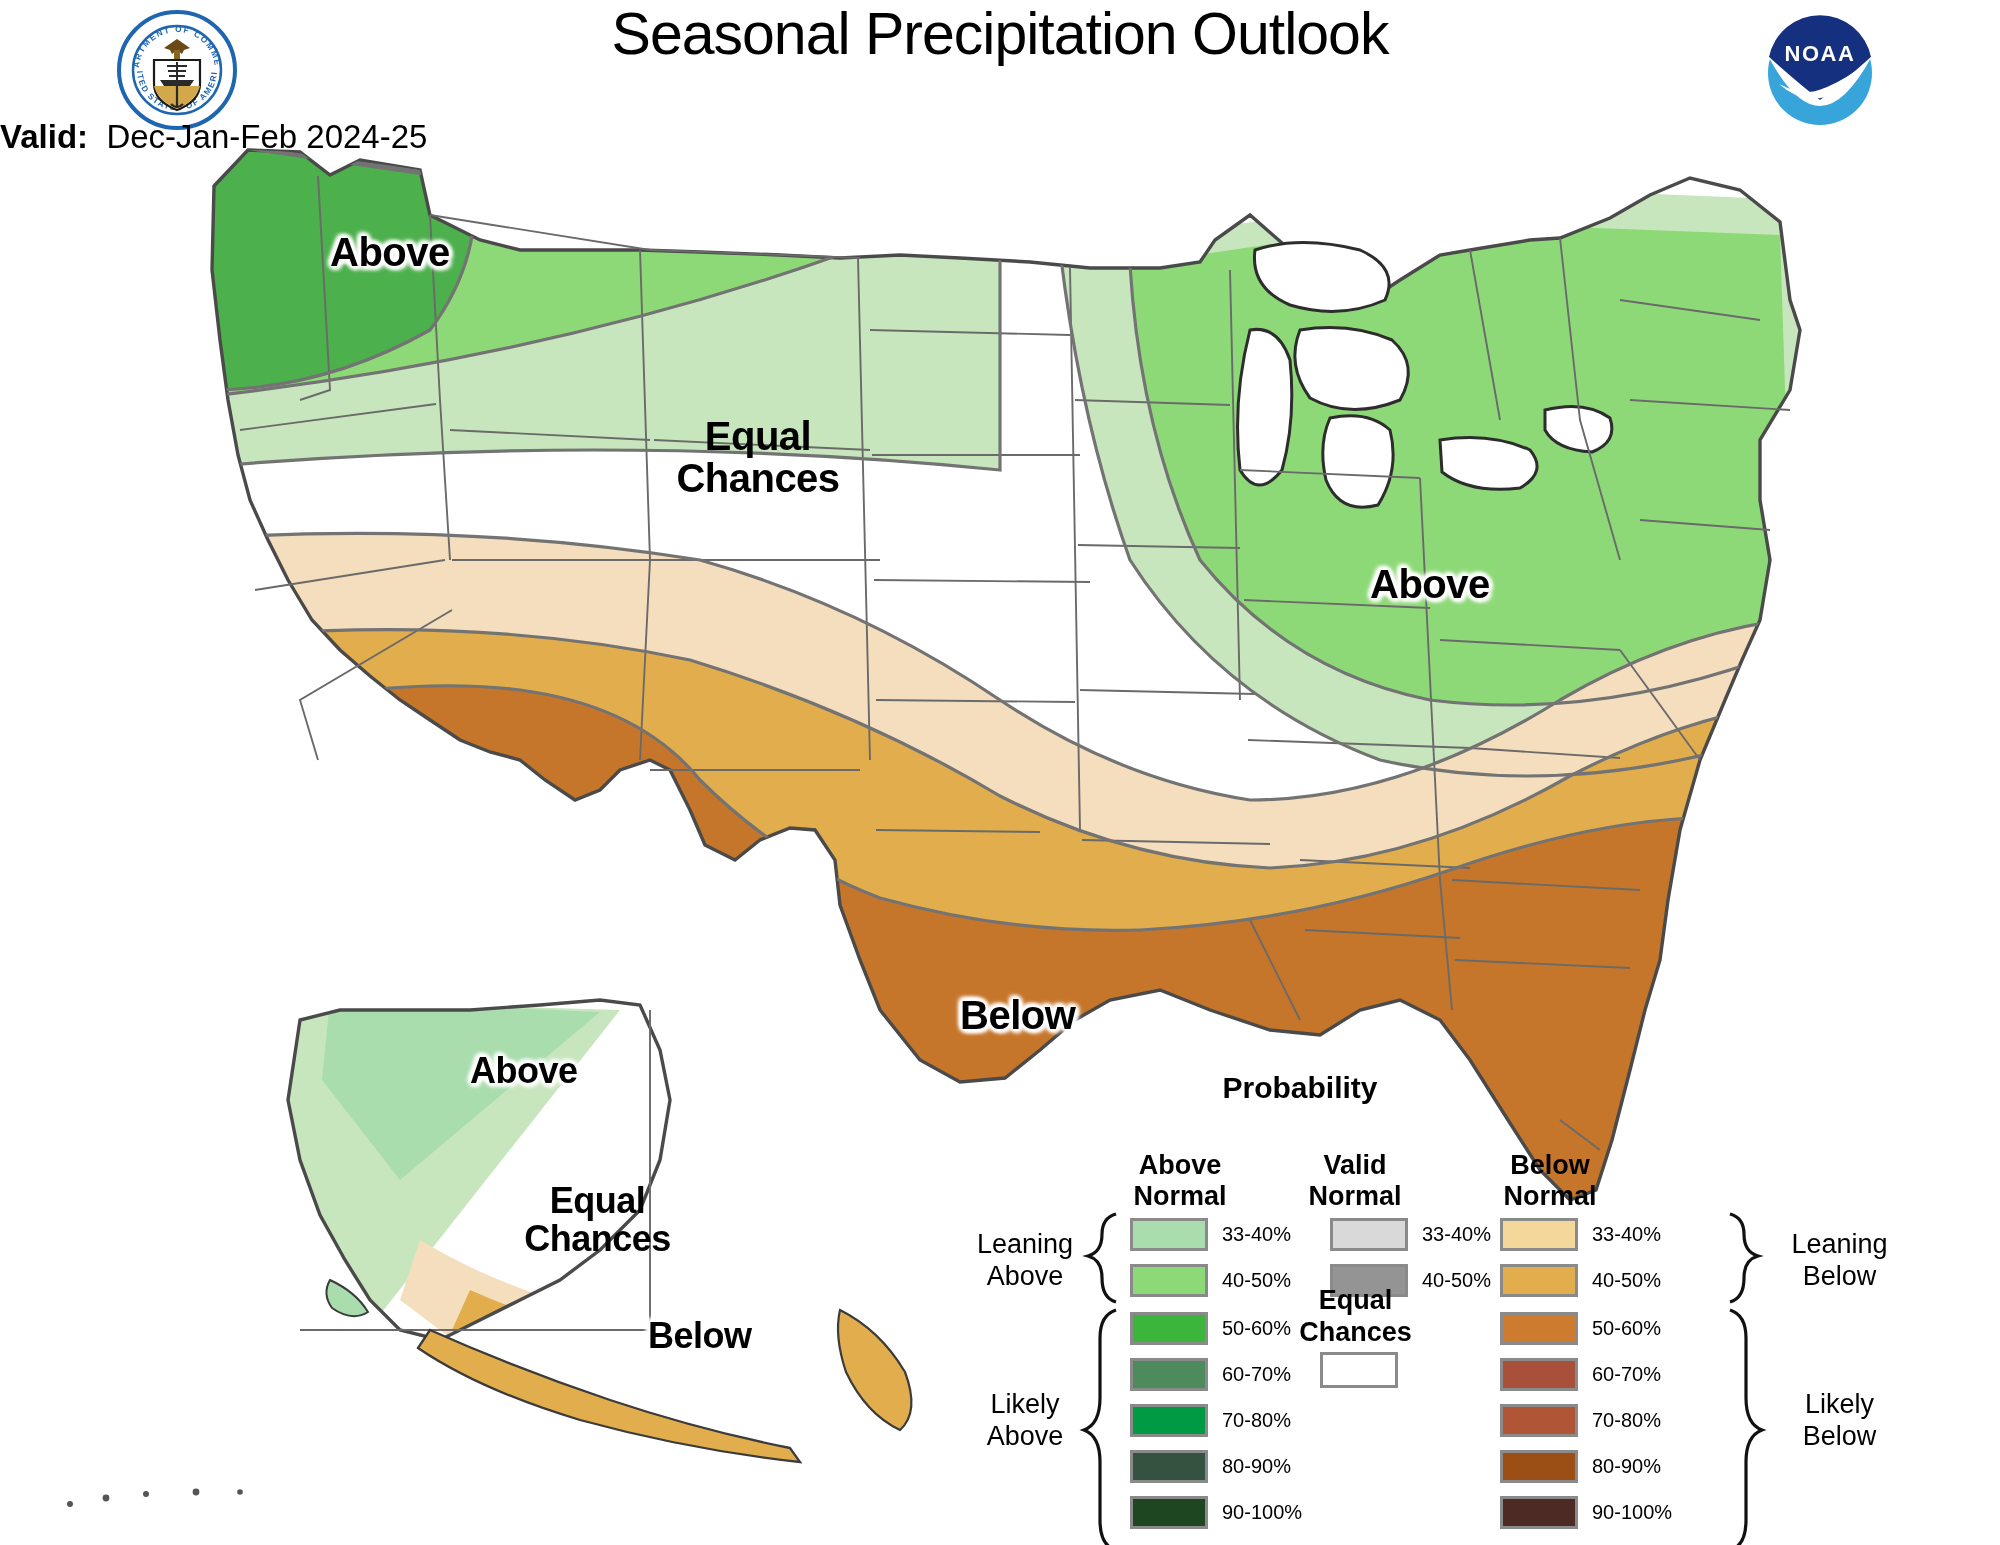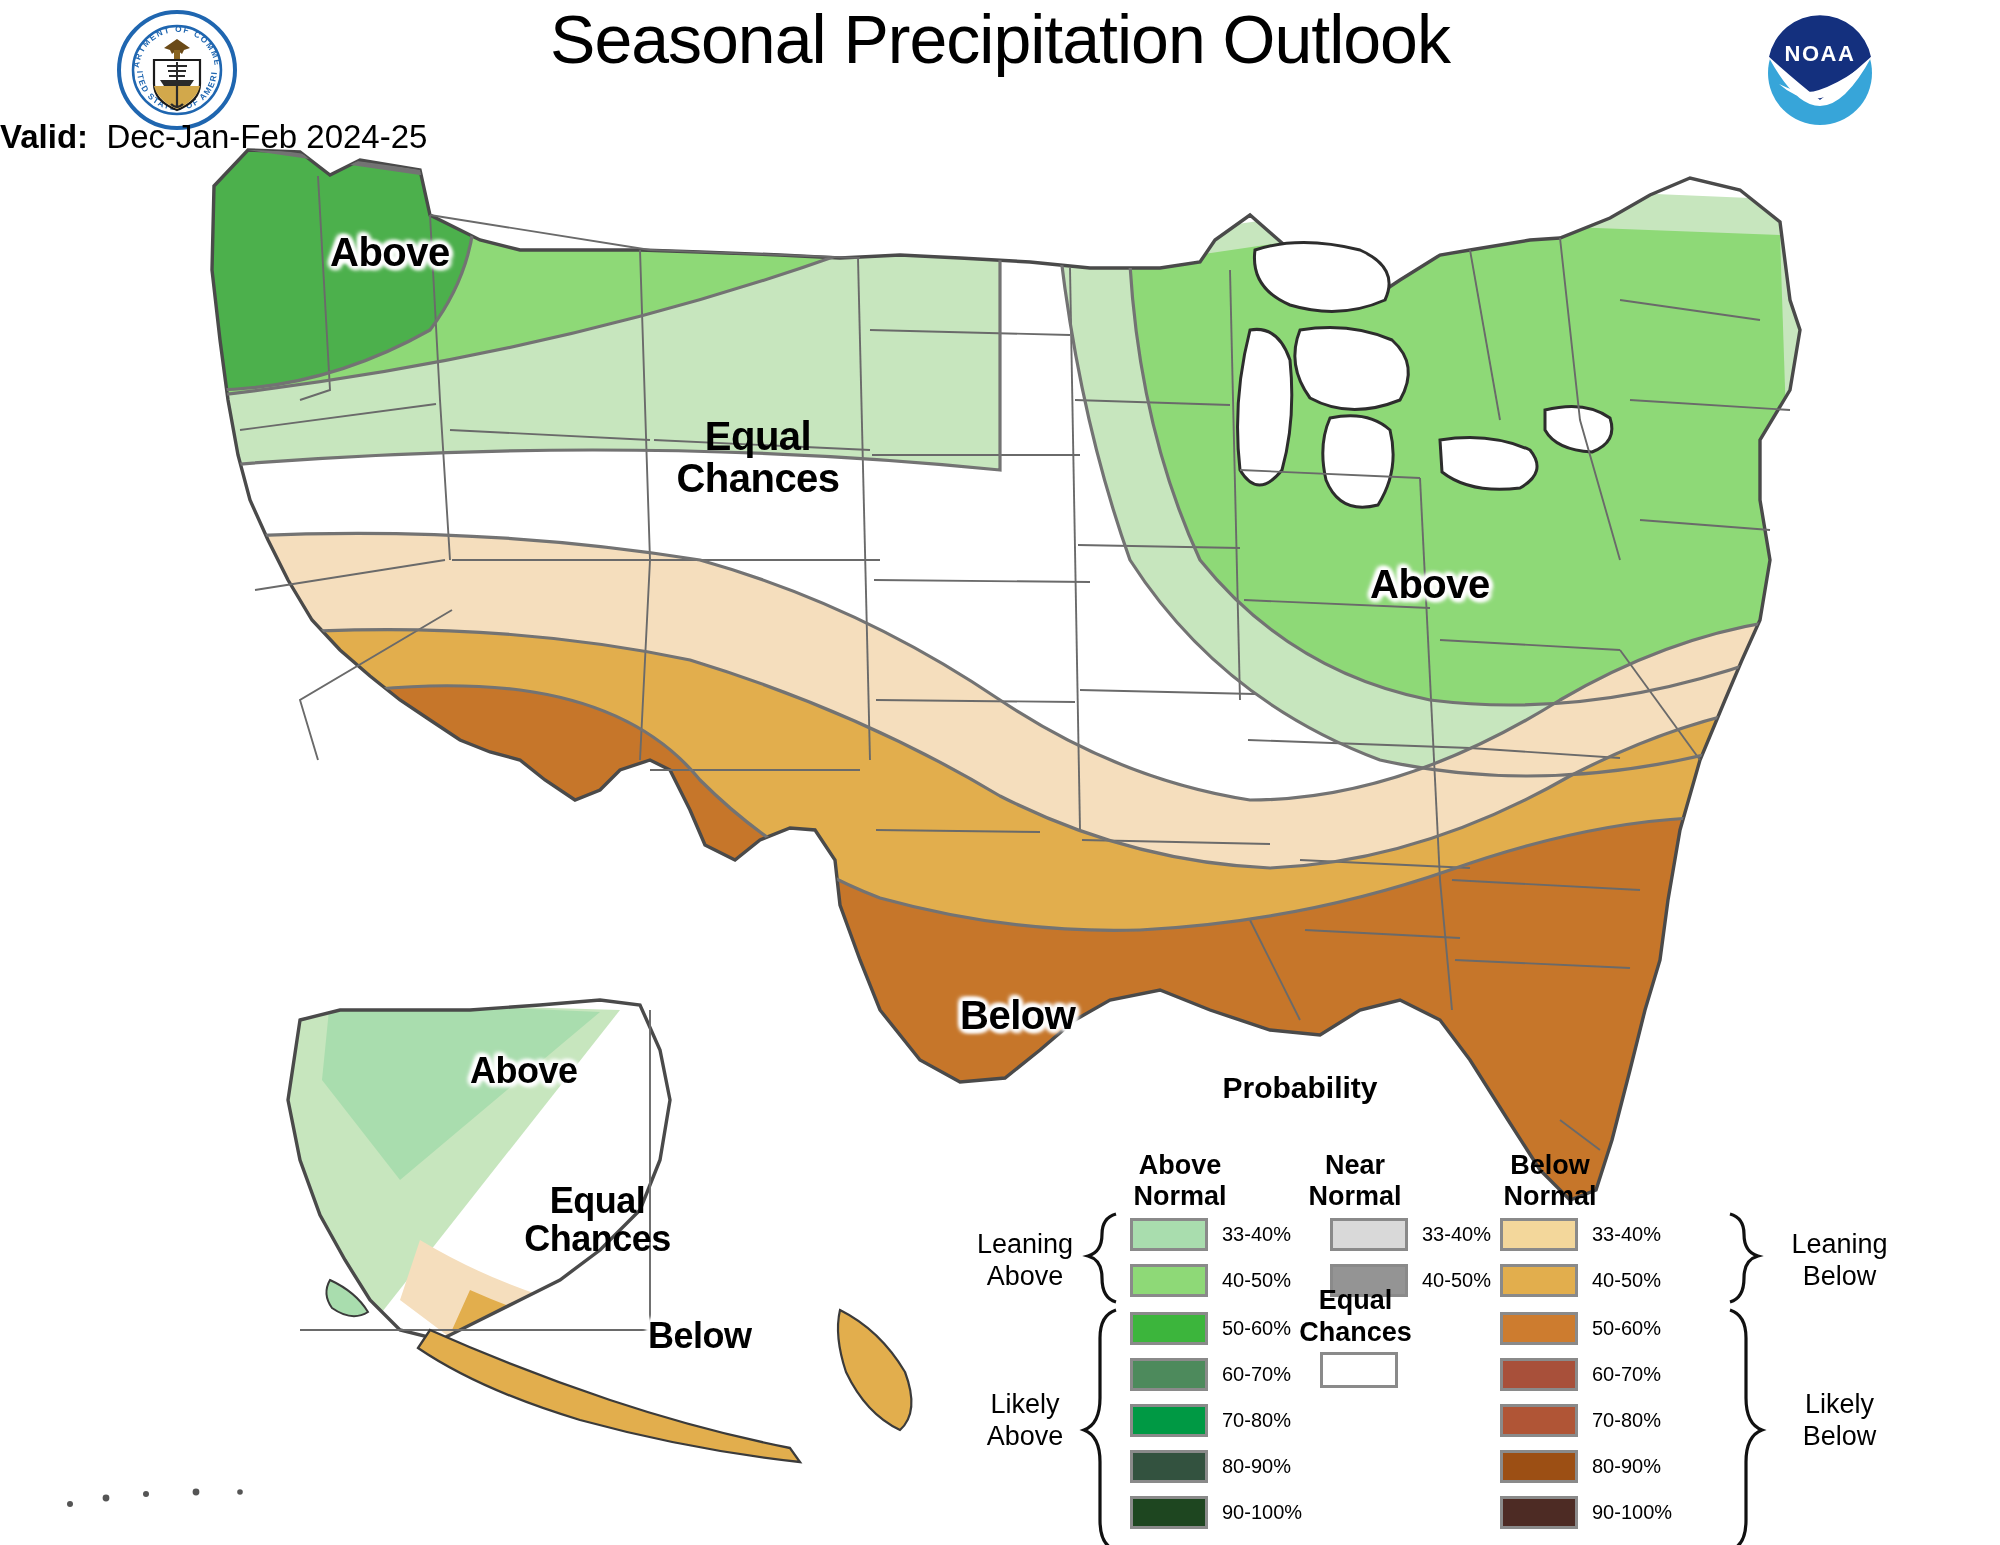--- a/index.html
+++ b/index.html
@@ -17,21 +17,21 @@
     overflow:hidden;
   }
 
   
   #doc-seal{position:absolute;left:112px;top:6px;width:130px;height:130px;}
   #noaa-logo{position:absolute;left:1745px;top:8px;width:150px;height:130px;}
 
   #title{
     position:absolute;left:0;top:4px;width:2000px;
     text-align:center;
-    font-size:68px;
+    font-size:59px;
     font-weight:400;
     letter-spacing:-1px;
     line-height:1.05;
     font-family:"Liberation Sans", sans-serif;
   }
   #subtitle-block{
     position:absolute;left:0;top:114px;width:2000px;
     text-align:left;
     font-size:33px;
     line-height:1.42;
@@ -370,21 +370,21 @@
 
     <div id="legend-title">
       <div>Probability</div>
     </div>
 
     <div class="col-head" id="head-above">
       <div>Above</div>
       <div>Normal</div>
     </div>
     <div class="col-head" id="head-near">
-      <div>Near</div>
+      <div>Valid</div>
       <div>Normal</div>
     </div>
     <div class="col-head" id="head-below">
       <div>Below</div>
       <div>Normal</div>
     </div>
 
     <div class="swatch" style="left: 200px; top: 148px; background: rgb(169, 221, 174);"></div>
     <div class="swlabel" style="left:292px;top:148px;">33-40%</div>
 

